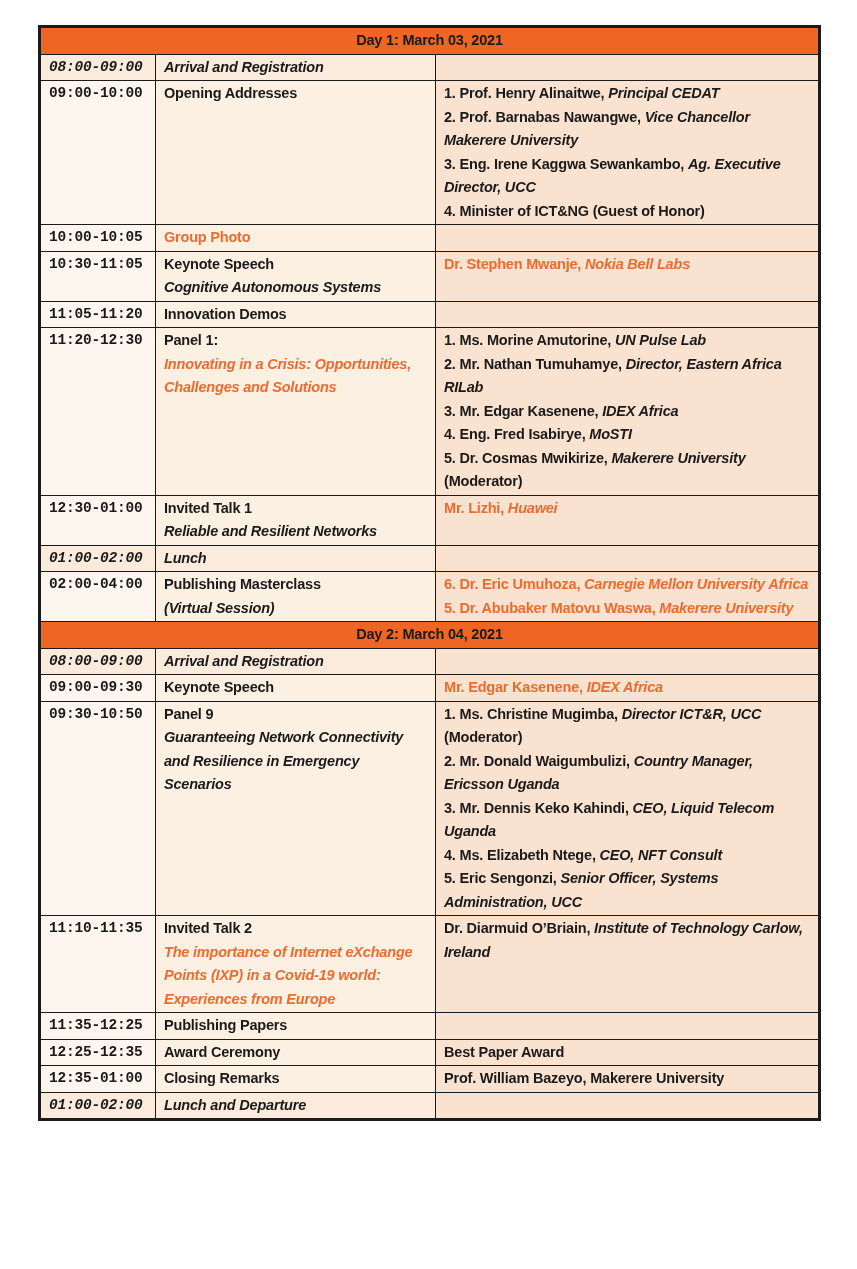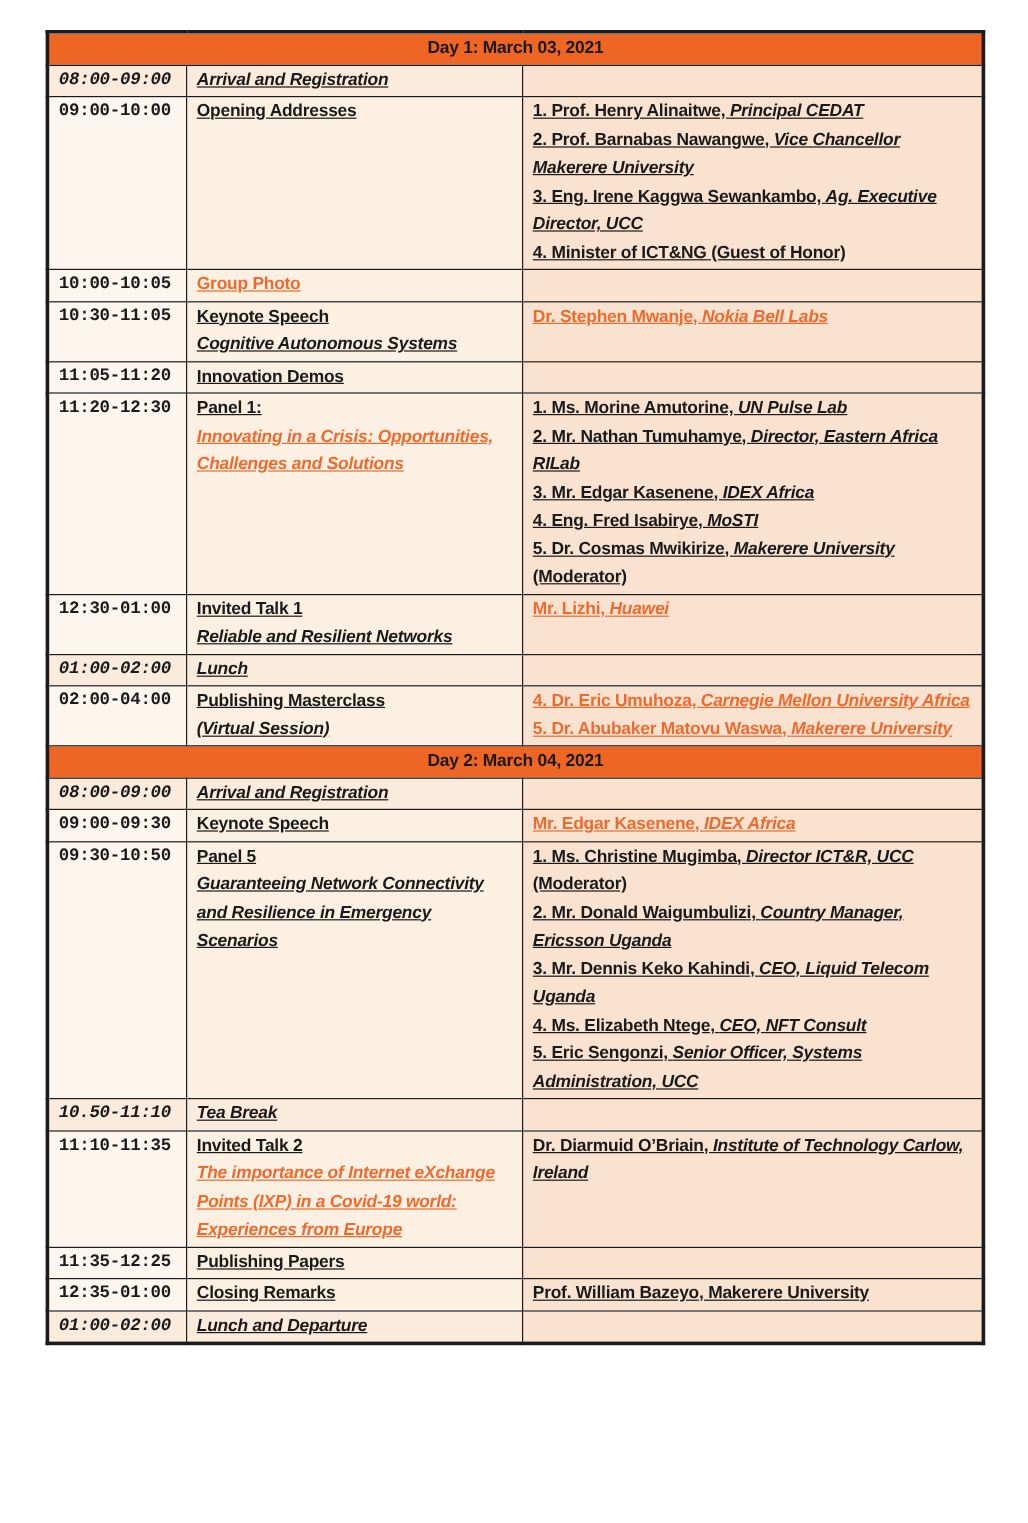--- a/index.html
+++ b/index.html
@@ -51,21 +51,21 @@
     padding:1px 0 2px 0;
     letter-spacing:0.2px;
   }
   td.c-time{background:var(--col1);white-space:nowrap;padding-left:7px;padding-right:4px;font-family:Liberation Mono, monospace;}
   td.c-session{background:var(--col2);}
   td.c-speaker{background:var(--col3);}
   tr.break-row td.c-time,
   tr.break-row td.c-session{background:var(--break-bg);}
   .it{font-style:italic;}
   .or{color:var(--orange);}
-  td p{margin:0;text-decoration:underline;}
+  td p{margin:0;}
 </style>
 </head>
 <body>
 
 <div class="page">
   <table class="schedule">
     <colgroup>
       <col style="width:116px">
       <col style="width:280px">
       <col style="width:384px">
@@ -148,21 +148,21 @@
           </td>
           <td class="c-speaker"></td>
         </tr>
         <tr>
           <td class="c-time"><span>02:00-04:00</span></td>
           <td class="c-session">
             <p>Publishing Masterclass</p>
             <p class="it ">(Virtual Session)</p>
           </td>
           <td class="c-speaker">
-            <p class="or"><span>4. Dr. Eric Umuhoza, </span><span class="it">Carnegie Mellon University Africa</span></p>
+            <p class="or"><span>6. Dr. Eric Umuhoza, </span><span class="it">Carnegie Mellon University Africa</span></p>
             <p class="or"><span>5. Dr. Abubaker Matovu Waswa, </span><span class="it">Makerere University</span></p>
           </td>
         </tr>
         <tr>
           <td class="day-header" colspan="3">Day 2: March 04, 2021</td>
         </tr>
         <tr class="break-row">
           <td class="c-time"><span class="it">08:00-09:00</span></td>
           <td class="c-session">
             <p class="it ">Arrival and Registration</p>
@@ -174,54 +174,56 @@
           <td class="c-session">
             <p>Keynote Speech</p>
           </td>
           <td class="c-speaker">
             <p class="or"><span>Mr. Edgar Kasenene, </span><span class="it">IDEX Africa</span></p>
           </td>
         </tr>
         <tr>
           <td class="c-time"><span>09:30-10:50</span></td>
           <td class="c-session">
-            <p>Panel 5</p>
+            <p>Panel 9</p>
             <p class="it ">Guaranteeing Network Connectivity and Resilience in Emergency Scenarios</p>
           </td>
           <td class="c-speaker">
             <p><span>1. Ms. Christine Mugimba, </span><span class="it">Director ICT&amp;R, UCC</span><span> (Moderator)</span></p>
             <p><span>2. Mr. Donald Waigumbulizi, </span><span class="it">Country Manager, Ericsson Uganda</span></p>
             <p><span>3. Mr. Dennis Keko Kahindi, </span><span class="it">CEO, Liquid Telecom Uganda</span></p>
             <p><span>4. Ms. Elizabeth Ntege, </span><span class="it">CEO, NFT Consult</span></p>
             <p><span>5. Eric Sengonzi, </span><span class="it">Senior Officer, Systems Administration, UCC</span></p>
           </td>
         </tr>
-        <tr class="break-row">
-          <td class="c-time"><span class="it">10.50-11:10</span></td>
-          <td class="c-session">
-            <p class="it ">Tea Break</p>
-          </td>
-          <td class="c-speaker"></td>
-        </tr>
         <tr>
           <td class="c-time"><span>11:10-11:35</span></td>
           <td class="c-session">
             <p>Invited Talk 2</p>
             <p class="it or">The importance of Internet eXchange Points (IXP) in a Covid-19 world: Experiences from Europe</p>
           </td>
           <td class="c-speaker">
             <p><span>Dr. Diarmuid O’Briain, </span><span class="it">Institute of Technology Carlow, Ireland</span></p>
           </td>
         </tr>
         <tr>
           <td class="c-time"><span>11:35-12:25</span></td>
           <td class="c-session">
             <p>Publishing Papers</p>
           </td>
           <td class="c-speaker"></td>
+        </tr>
+        <tr>
+          <td class="c-time"><span>12:25-12:35</span></td>
+          <td class="c-session">
+            <p>Award Ceremony</p>
+          </td>
+          <td class="c-speaker">
+            <p><span>Best Paper Award</span></p>
+          </td>
         </tr>
         <tr>
           <td class="c-time"><span>12:35-01:00</span></td>
           <td class="c-session">
             <p>Closing Remarks</p>
           </td>
           <td class="c-speaker">
             <p><span>Prof. William Bazeyo, Makerere University</span></p>
           </td>
         </tr>

